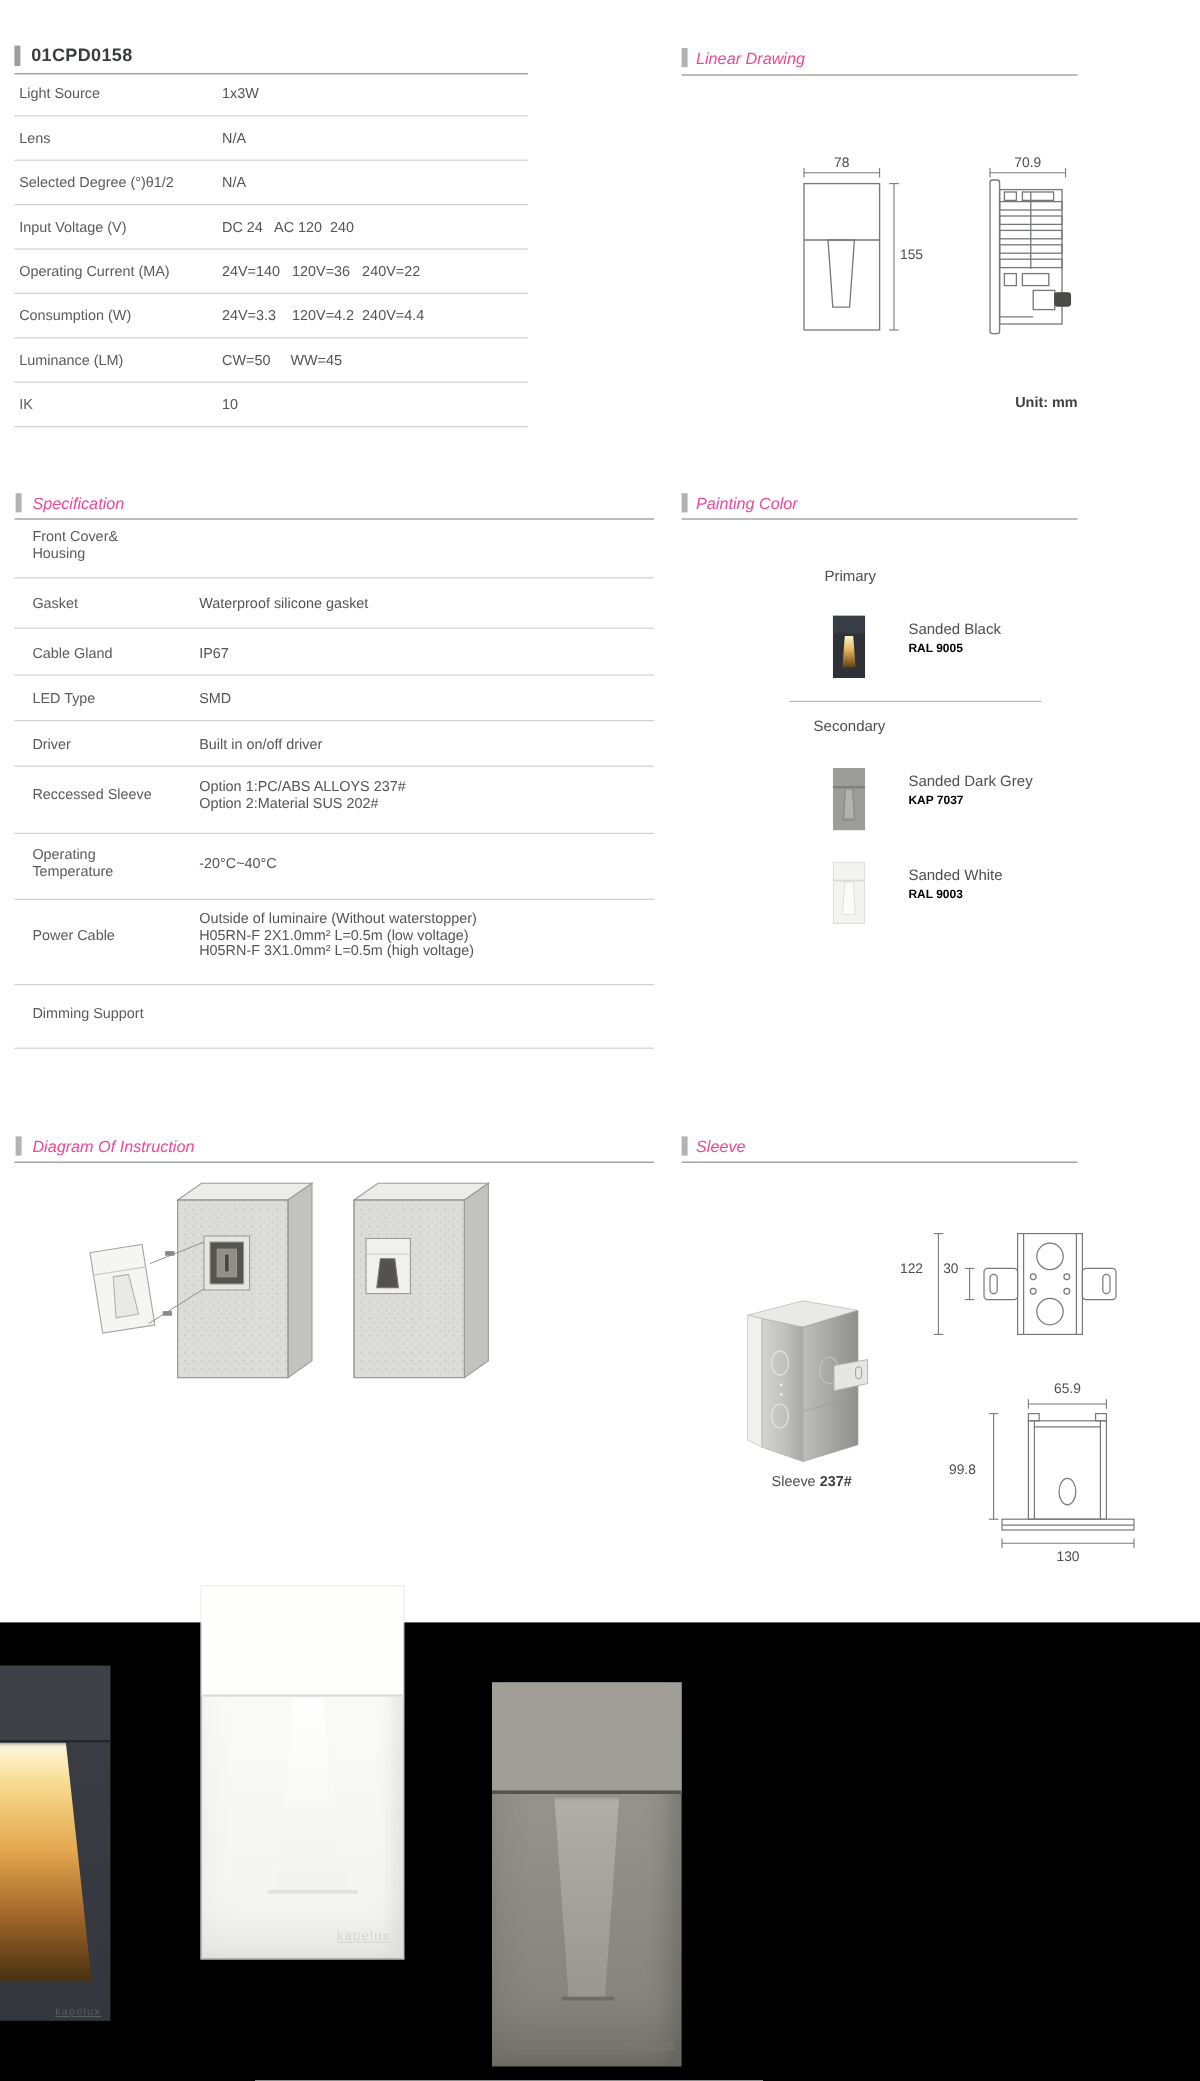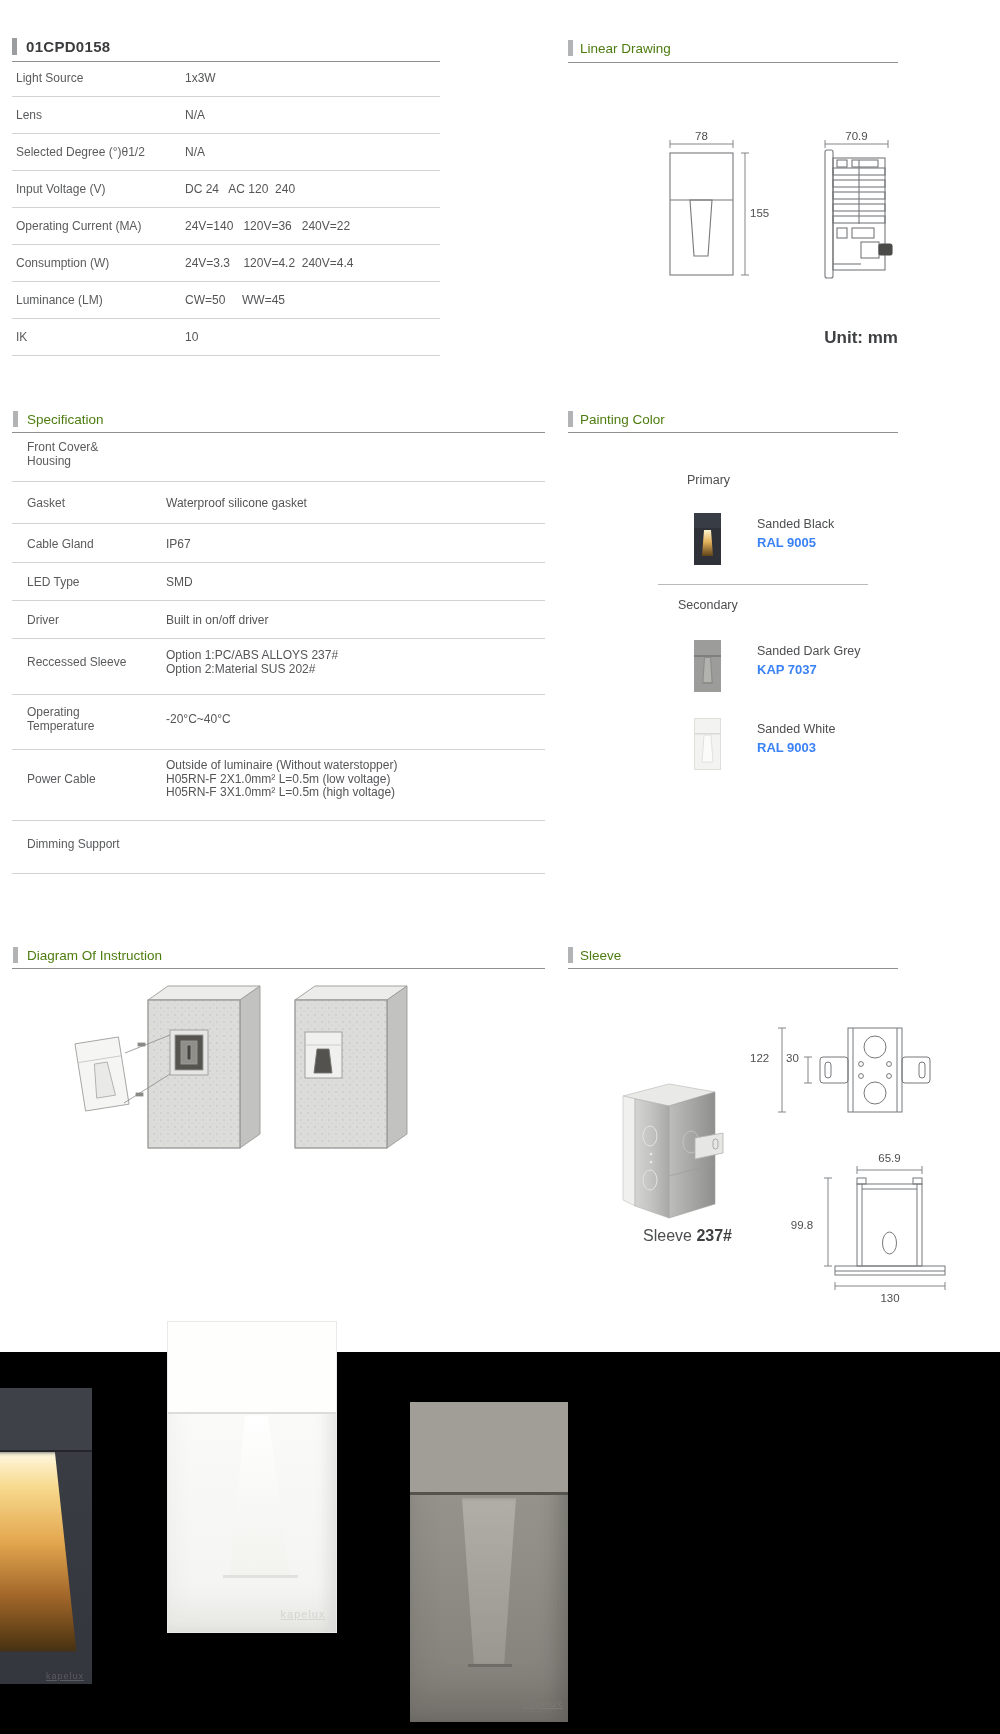--- a/index.html
+++ b/index.html
@@ -1,31 +1,31 @@
 <!DOCTYPE html>
 <html><head>
 <meta charset="utf-8">
 <style>
   html,body{margin:0;padding:0;background:#fff;}
   #sheet{position:relative;width:1000px;height:1734px;background:#ffffff;
          font-family:"Liberation Sans","DejaVu Sans",sans-serif;overflow:hidden;}
   .abs{position:absolute;}
   .code-title{font-size:15px;font-weight:bold;color:#3b3c3e;letter-spacing:.3px;}
-  .sec-title{font-size:13.5px;color:#4d7c0f;}
+  .sec-title{font-size:13.5px;color:#ec4899;font-style:italic;}
   .tbar{width:5px;background:#b2b3b5;}
   .hr{height:1px;background:#909092;}
   .rowline{height:1px;background:#d2d2d2;}
   .lbl{font-size:12px;color:#5a5b5d;line-height:13.5px;white-space:pre-wrap;}
   .val{font-size:12px;color:#545557;line-height:13.5px;white-space:pre-wrap;}
   .dim{font-size:11.5px;color:#4d4e50;white-space:pre;}
-  .unit{font-size:17px;font-weight:bold;color:#3f4042;}
+  .unit{font-size:12px;font-weight:bold;color:#3f4042;}
   .pc-label{font-size:12.5px;color:#4d4e50;}
   .sw-name{font-size:12.5px;color:#4d4e50;}
-  .sw-code{font-size:13px;font-weight:bold;color:#3b82f6;}
-  .sleeve-cap{font-size:16px;color:#4d4e50;white-space:pre;}
+  .sw-code{font-size:10px;font-weight:bold;color:#000000;}
+  .sleeve-cap{font-size:12px;color:#4d4e50;white-space:pre;}
   .sleeve-cap b{color:#3f4042;}
   .band{background:#000;}
   .brand{letter-spacing:1px;text-decoration:underline;}
   svg{display:block;}
 </style>
 </head>
 <body>
 
 <div id="sheet">
 

